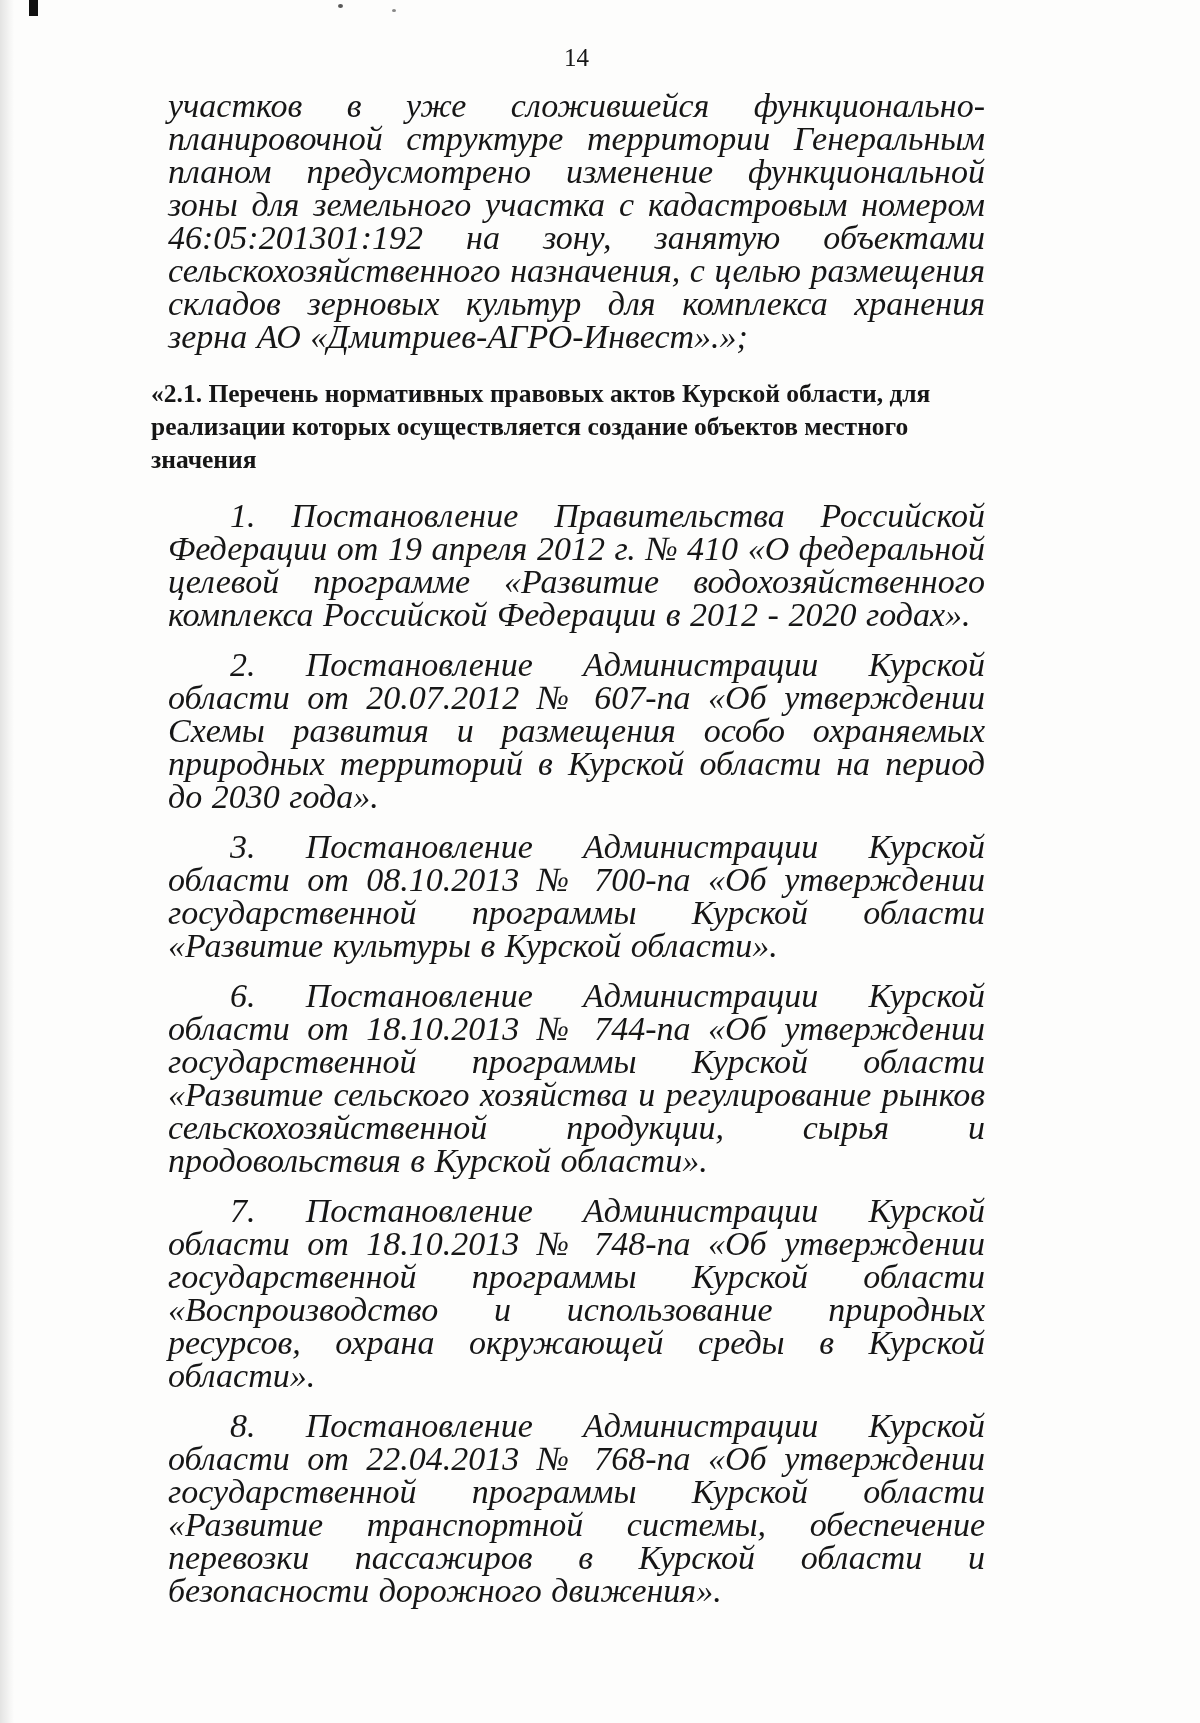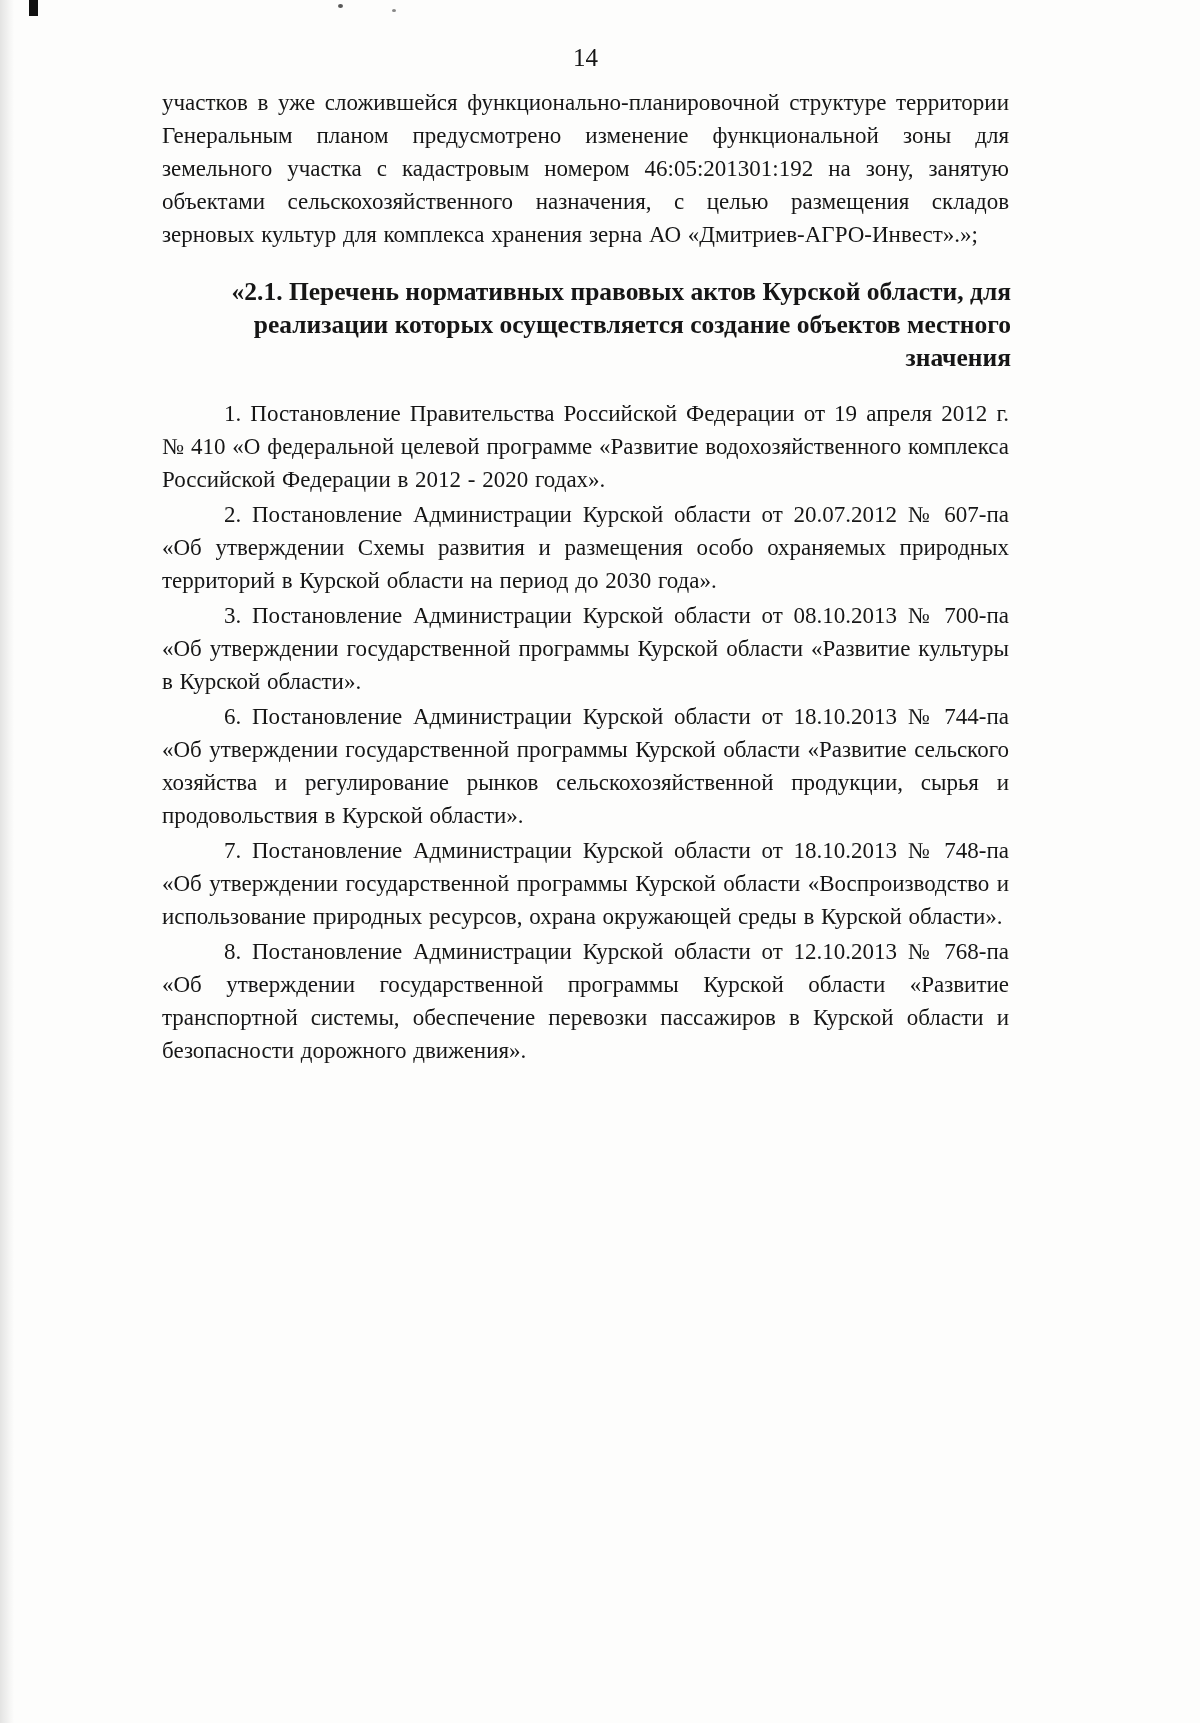--- a/index.html
+++ b/index.html
@@ -28,43 +28,44 @@
   .artifact {
     position: absolute;
     background: #111;
   }
   .artifact.a1 { left: 29px; top: 0; width: 9px; height: 16px; }
   .artifact.a2 { left: 338px; top: 4px; width: 5px; height: 4px; border-radius: 50%; opacity: .7; }
   .artifact.a3 { left: 392px; top: 9px; width: 4px; height: 3px; border-radius: 50%; opacity: .5; }
 
   .content {
     position: absolute;
-    left: 160px;
+    left: 151px;
     top: 0;
     width: 851px;
   }
   .page-number {
     text-align: center;
     font-size: 25px;
     margin: 44px 0 14px 0;
   }
   p.doc {
-    margin: 2px;
-    font-size: 23px;
+    margin: 17px;
+    font-size: 34px;
     line-height: 33px;
     text-align: justify;
     word-spacing: 1px;
+    font-style: italic;
   }
   p.doc.indent { text-indent: 62px; }
   p.heading {
     margin: 24px 0 23px 0;
     font-size: 25.5px;
     line-height: 33px;
     font-weight: bold;
-    text-align: right;
+    text-align: left;
     text-indent: 0;
   }
 </style>
 </head>
 <body>
 
 <div class="page">
 
   <div class="edge-shade"></div>
   <div class="artifact a1"></div>
@@ -78,16 +79,16 @@
     <p class="doc">участков в уже сложившейся функционально-планировочной структуре территории Генеральным планом предусмотрено изменение функциональной зоны для земельного участка с кадастровым номером 46:05:201301:192 на зону, занятую объектами сельскохозяйственного назначения, с целью размещения складов зерновых культур для комплекса хранения зерна АО «Дмитриев-АГРО-Инвест».»;</p>
 
 
     <p class="heading">«2.1. Перечень нормативных правовых актов Курской области, для реализации которых осуществляется создание объектов местного значения</p>
 
     <p class="doc indent">1. Постановление Правительства Российской Федерации от 19 апреля 2012 г. № 410 «О федеральной целевой программе «Развитие водохозяйственного комплекса Российской Федерации в 2012 - 2020 годах».</p>
     <p class="doc indent">2. Постановление Администрации Курской области от 20.07.2012 № 607-па «Об утверждении Схемы развития и размещения особо охраняемых природных территорий в Курской области на период до 2030 года».</p>
     <p class="doc indent">3. Постановление Администрации Курской области от 08.10.2013 № 700-па «Об утверждении государственной программы Курской области «Развитие культуры в Курской области».</p>
     <p class="doc indent">6. Постановление Администрации Курской области от 18.10.2013 № 744-па «Об утверждении государственной программы Курской области «Развитие сельского хозяйства и регулирование рынков сельскохозяйственной продукции, сырья и продовольствия в Курской области».</p>
     <p class="doc indent">7. Постановление Администрации Курской области от 18.10.2013 № 748-па «Об утверждении государственной программы Курской области «Воспроизводство и использование природных ресурсов, охрана окружающей среды в Курской области».</p>
-    <p class="doc indent">8. Постановление Администрации Курской области от 12.10.2013 № 768-па «Об утверждении государственной программы Курской области «Развитие транспортной системы, обеспечение перевозки пассажиров в Курской области и безопасности дорожного движения».</p>
+    <p class="doc indent">8. Постановление Администрации Курской области от 22.04.2013 № 768-па «Об утверждении государственной программы Курской области «Развитие транспортной системы, обеспечение перевозки пассажиров в Курской области и безопасности дорожного движения».</p>
 
   </div>
 </div>
 
 </body></html>

